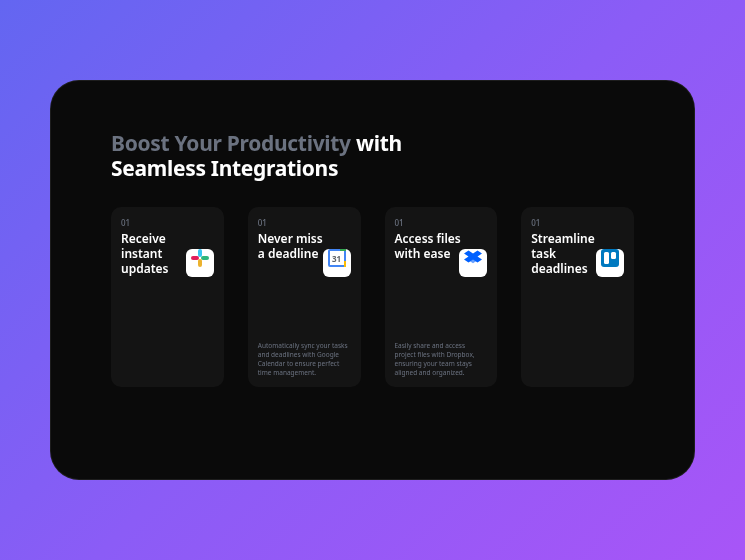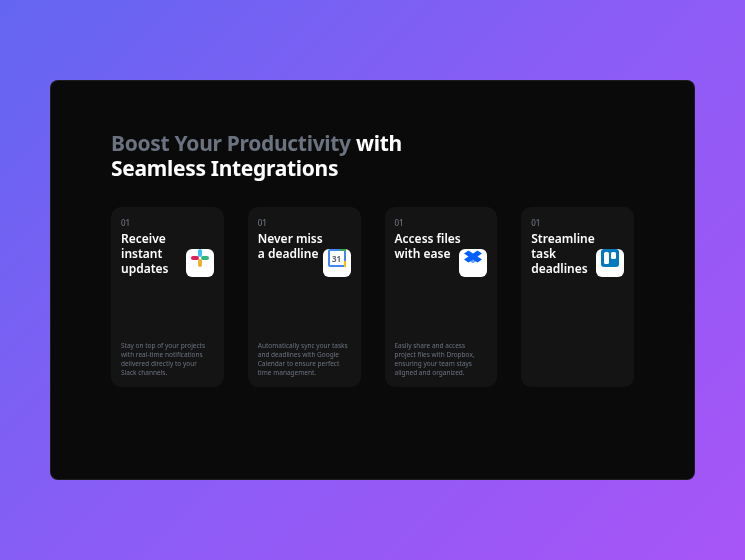--- a/index.html
+++ b/index.html
@@ -1,18 +1,18 @@
 <!DOCTYPE html>
 <html><head>
 <meta charset="utf-8">
 <style>
 *{margin:0;padding:0;box-sizing:border-box}
 body{width:745px;height:560px;overflow:hidden;font-family:ui-sans-serif,system-ui,-apple-system,sans-serif;background:linear-gradient(135deg,#6366f1 0%,#8b5cf6 50%,#a855f7 100%);display:flex;align-items:center;justify-content:center;border-radius:20px}
 .outer{width:100%;height:100%;padding:80px 50px 80px 50px;display:flex;align-items:center;justify-content:center}
-.panel{background:#0a0a0a;border:1px solid rgba(255,255,255,0.08);border-radius:8px;width:100%;height:400px;padding:50px 60px 50px 60px;position:relative;overflow:hidden}
+.panel{background:#0a0a0a;border:1px solid rgba(255,255,255,0.08);border-radius:29px;width:100%;height:400px;padding:50px 60px 50px 60px;position:relative;overflow:hidden}
 .heading{font-size:21px;font-weight:700;line-height:1.2;max-width:360px;letter-spacing:-0.3px}
 .heading .dim{color:#6b7280}
 .heading .bright{color:#fff}
 .cards{display:flex;gap:24px;margin-top:26px}
 .card{background:#141414;border-radius:10px;width:120px;height:180px;padding:10px;display:flex;flex-direction:column;position:relative}
 .num{font-size:8px;color:#6b7280;font-weight:500}
 .title{font-size:12px;color:#fff;font-weight:600;line-height:1.25;margin-top:3px;max-width:70px}
 .iconbox{position:absolute;top:42px;right:10px;width:28px;height:28px;background:#fff;border-radius:6px;display:flex;align-items:flex-start;justify-content:center}
 .desc{font-size:6.5px;color:#6b7280;line-height:1.35;margin-top:auto}
 .slack{position:relative;width:18px;height:18px}
@@ -44,21 +44,20 @@
         <div class="num">01</div>
         <div class="title">Receive instant updates</div>
         <div class="iconbox">
           <div class="slack">
               <span class="a"></span>
               <span class="b"></span>
               <span class="c"></span>
               <span class="d"></span>
             </div>
         </div>
-        <div class="desc">Stay on top of your projects with real-time notifications delivered directly to your Slack channels.</div>
       </div>
 
       <div class="card">
         <div class="num">01</div>
         <div class="title">Never miss a deadline</div>
         <div class="iconbox">
           <div class="gcal">31</div>
         </div>
         <div class="desc">Automatically sync your tasks and deadlines with Google Calendar to ensure perfect time management.</div>
       </div>

